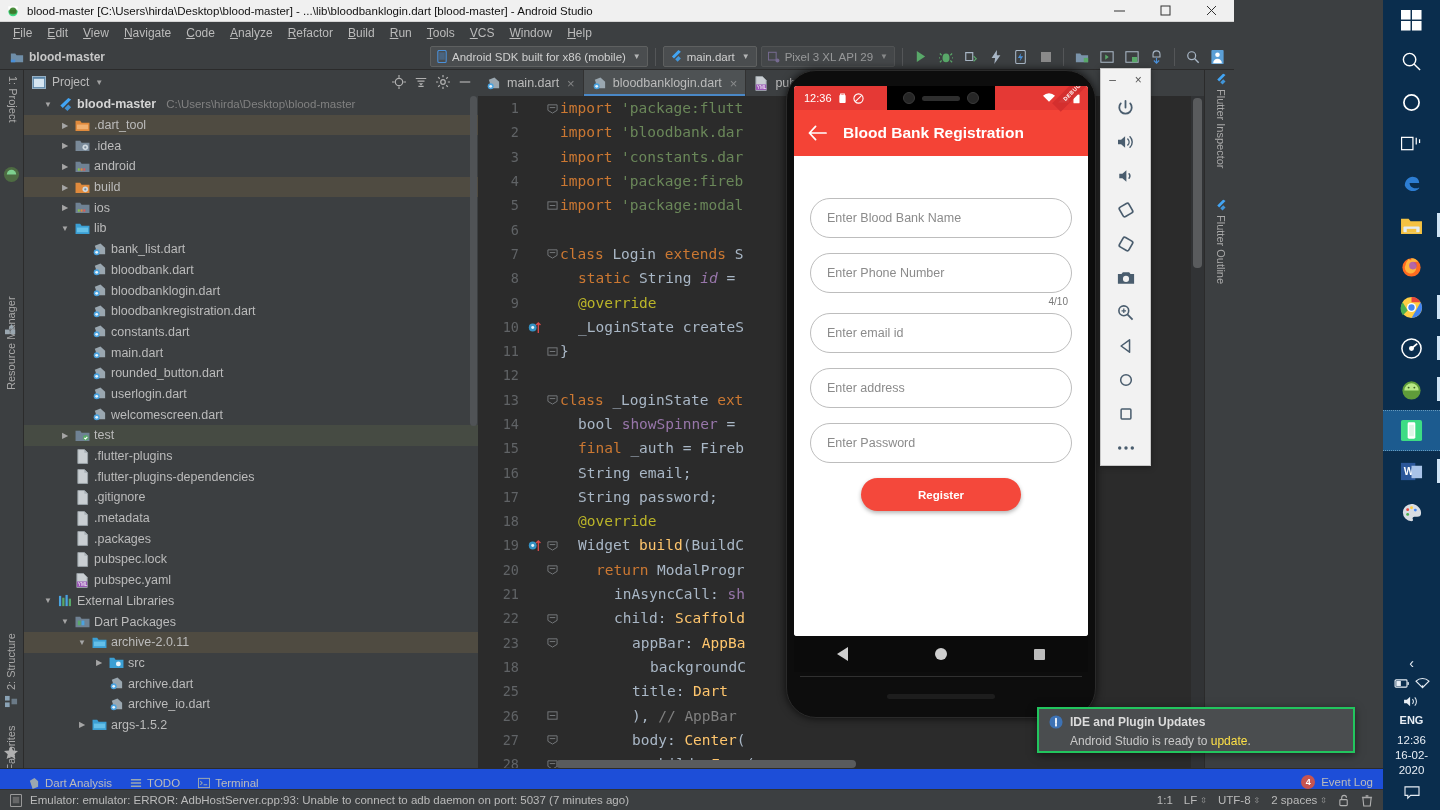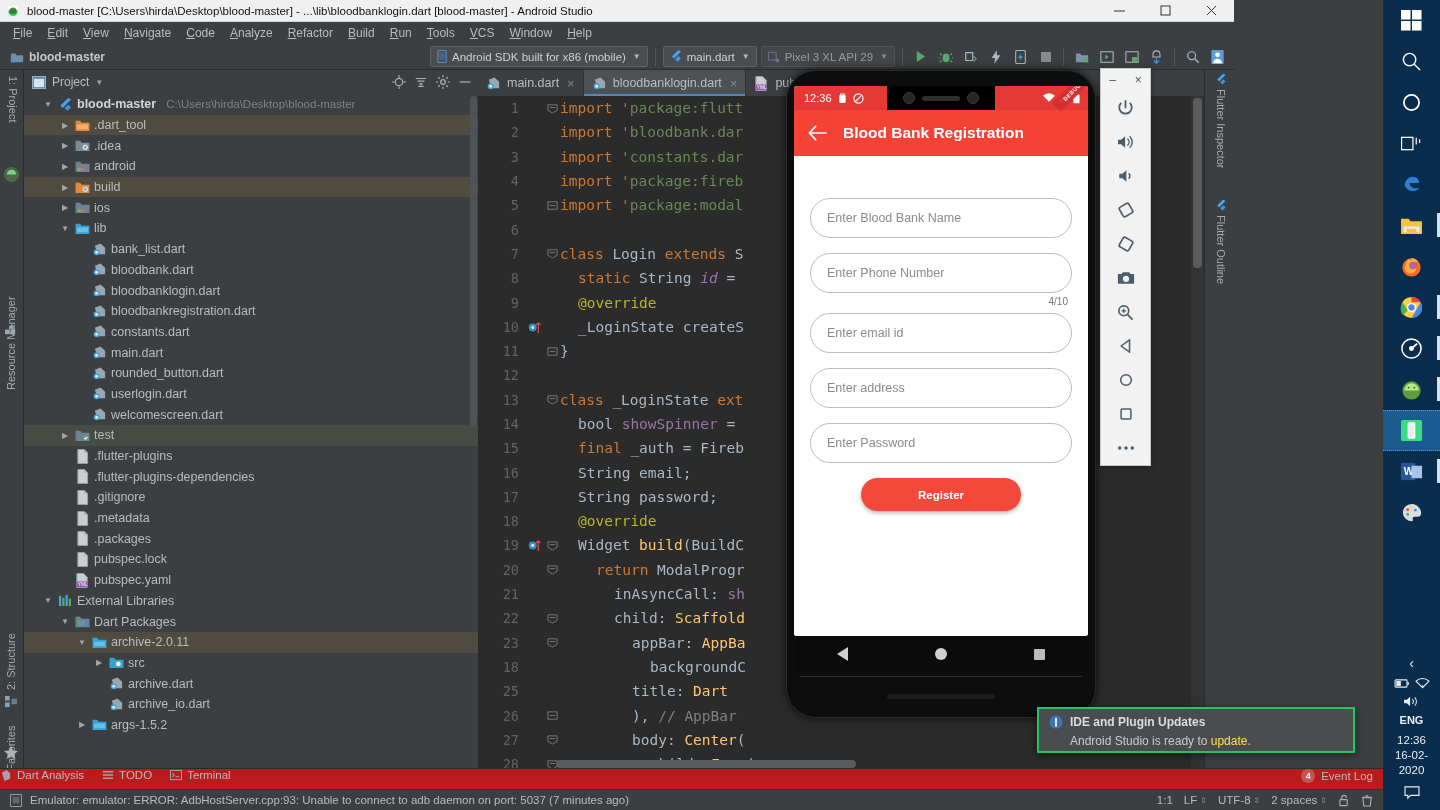--- a/index.html
+++ b/index.html
@@ -219,22 +219,22 @@
     background: #f2f2f2; border: 1px solid #c8c8c8; z-index: 35;
     display: flex; flex-direction: column; align-items: center;
     box-shadow: 0 1px 6px rgba(0,0,0,.35);
   }
   .emu-win { width: 51px; height: 22px; display: flex; align-items: center; justify-content: space-around; color: #555; font-size: 12px; }
   .emu-btn { width: 51px; height: 34px; display: flex; align-items: center; justify-content: center; color: #4a5d6e; }
 
   
   .bottom-strip {
     position: absolute; left: 0; bottom: 21px; width: 1383px; height: 21px;
-    background: #b91c1c; display: flex; align-items: flex-start; gap: 18px;
-    font-size: 11.5px; color: #bbbbbb; border-top: 1px solid #2b2b2b;
+    background: #1d4ed8; display: flex; align-items: flex-end; gap: 18px;
+    padding-left: 28px; font-size: 11.5px; color: #bbbbbb; border-top: 1px solid #2b2b2b;
   }
   .bs-item { display: flex; align-items: center; gap: 5px; }
   .event-log { margin-left: auto; display: flex; align-items: center; gap: 6px; padding-right: 10px; }
   .badge-count {
     width: 14px; height: 14px; border-radius: 50%; background: #c75450; color: #fff;
     font-size: 9px; display: flex; align-items: center; justify-content: center; font-weight: bold;
   }
   .status-bar-ide {
     position: absolute; left: 0; bottom: 0; width: 1383px; height: 21px;
     background: #3c3f41; display: flex; align-items: center; font-size: 11.5px;

